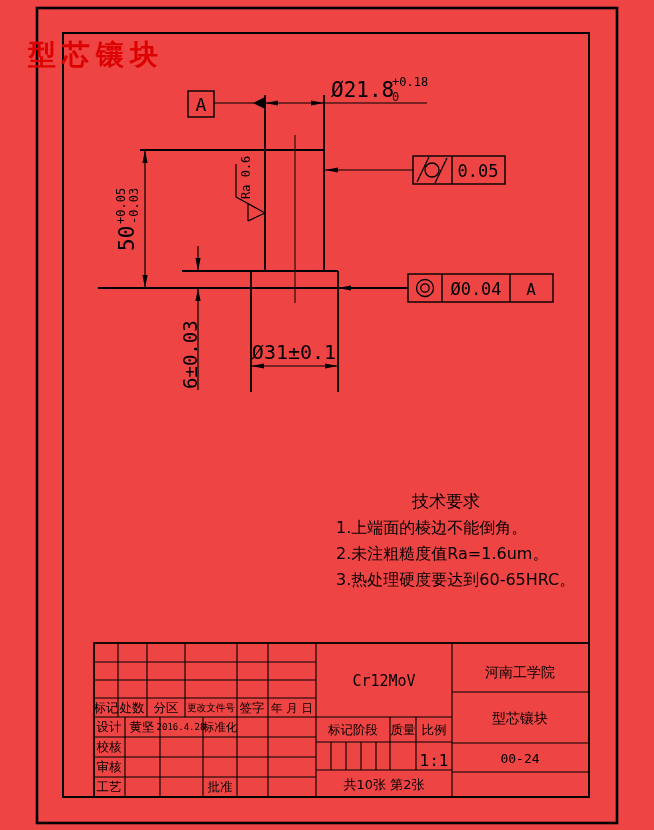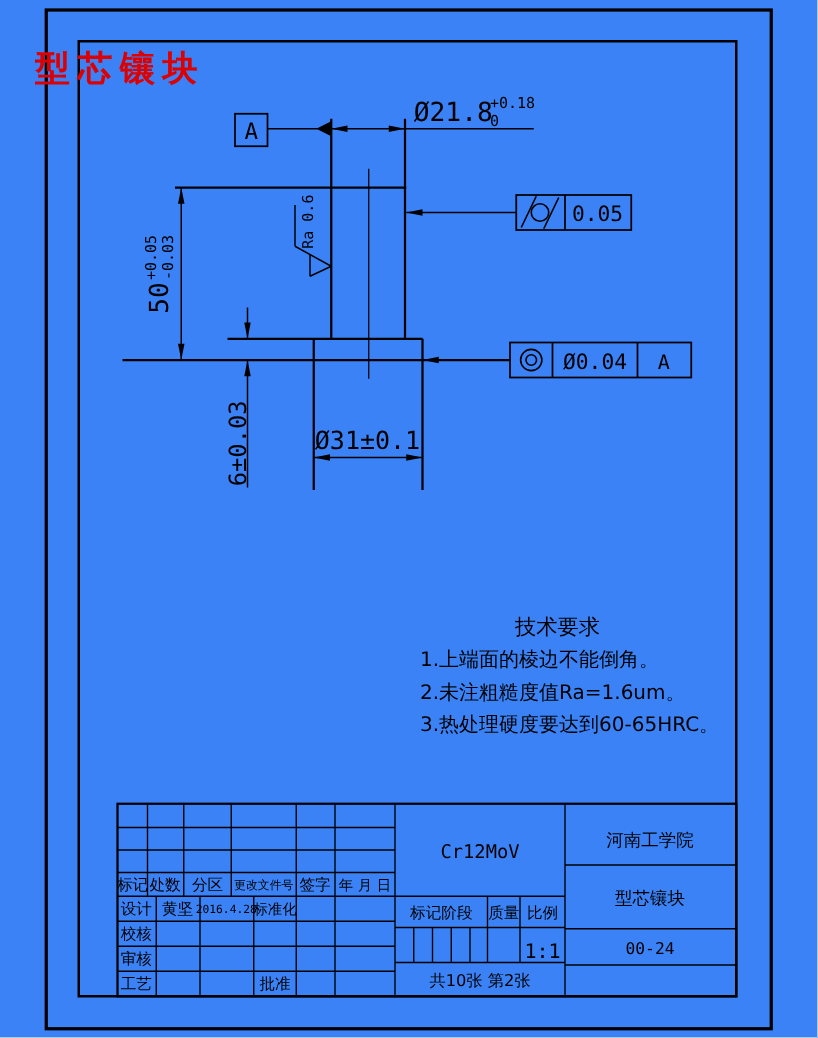--- a/index.html
+++ b/index.html
@@ -1,16 +1,16 @@
 <!DOCTYPE html>
 <html><head>
 <meta charset="utf-8">
 <style>
   html,body{margin:0;padding:0;background:#ffffff;}
-  .sheet{position:relative;width:654px;height:830px;background:#3b82f6;overflow:hidden;}
+  .sheet{position:relative;width:654px;height:830px;background:#ef4444;overflow:hidden;}
   svg{position:absolute;left:0;top:0;}
   .ln{stroke:#000;fill:none;}
   .dim{font-family:"DejaVu Sans Mono", monospace;fill:#000;}
   .cn{font-family:"DejaVu Sans", sans-serif;fill:#000;}
   .red-title{font-family:"DejaVu Sans", sans-serif;font-weight:bold;}
 </style>
 </head>
 <body>
 
 <div class="sheet">

